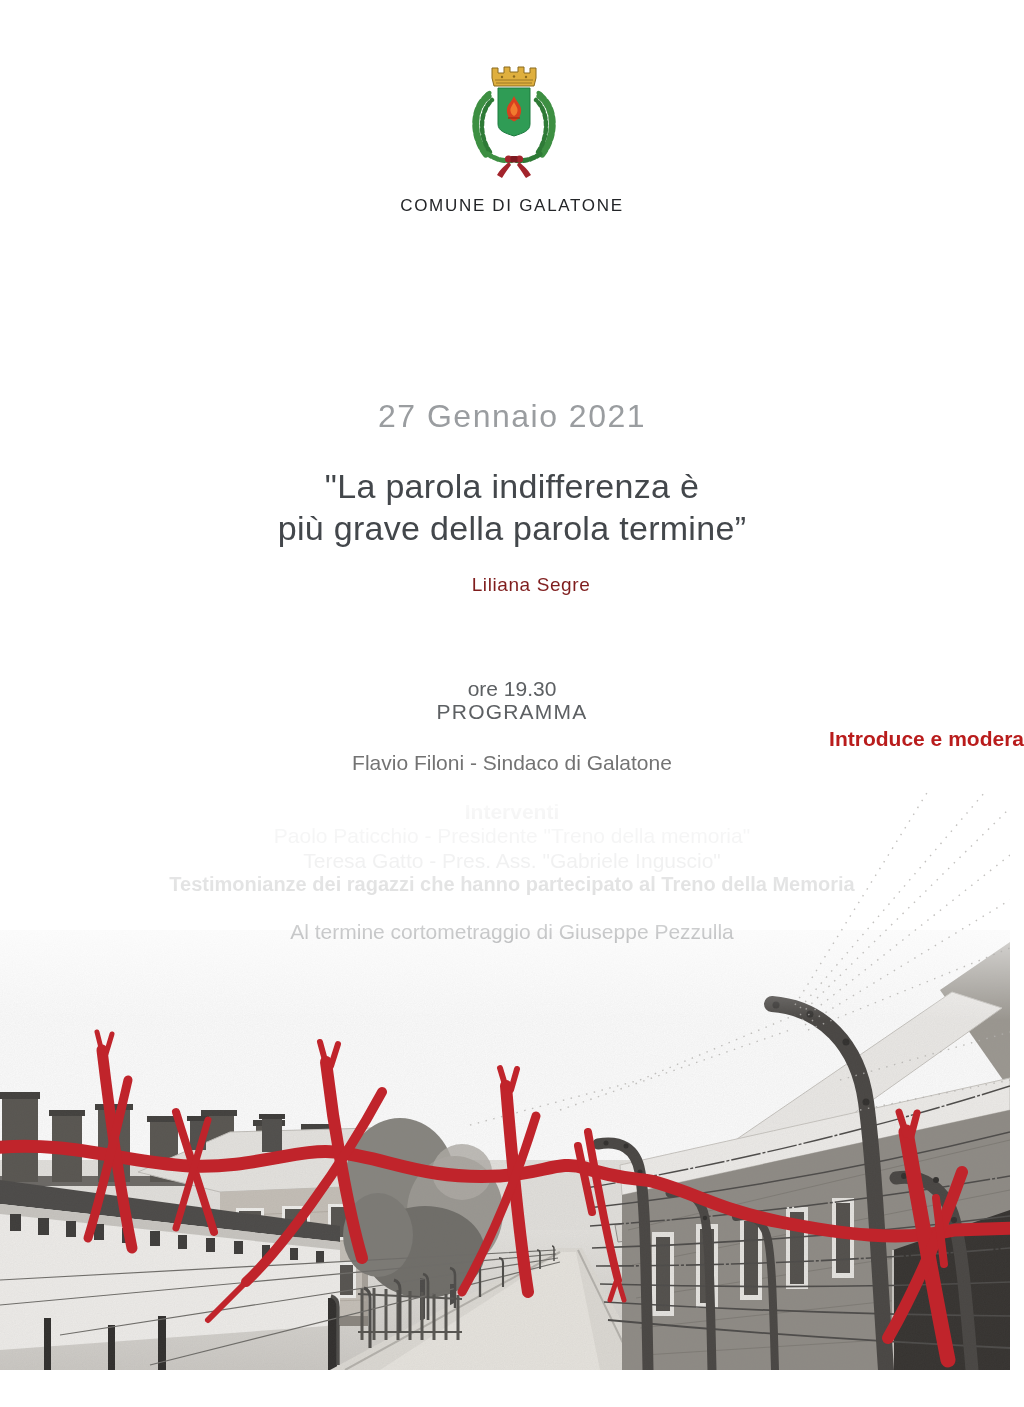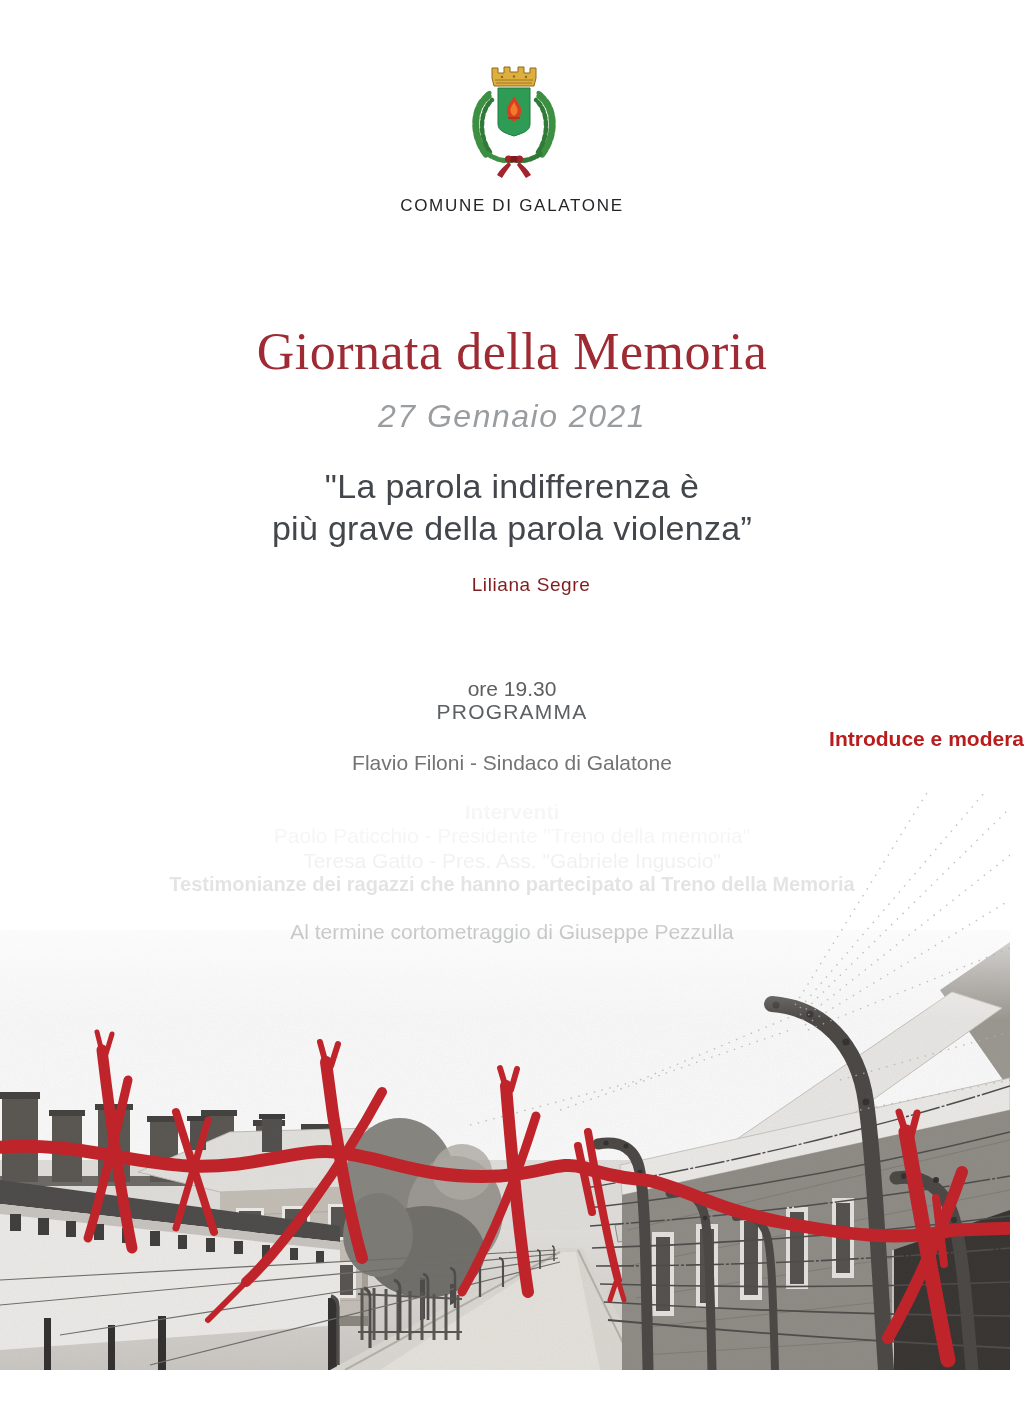--- a/index.html
+++ b/index.html
@@ -4,21 +4,21 @@
 <style>
   html,body{margin:0;padding:0;background:#ffffff;}
   .poster{
     position:relative;width:1024px;height:1407px;background:#ffffff;overflow:hidden;
     font-family:"Liberation Sans",sans-serif;
   }
   .abs{position:absolute;left:0;width:100%;text-align:center;}
   .crest-wrap{position:absolute;left:462px;top:56px;width:104px;height:126px;}
   .municipality{top:196px;font-size:17px;font-weight:400;letter-spacing:1.7px;color:#232528;}
   .title{top:322px;margin:0;font-family:"Liberation Serif",serif;font-weight:400;font-size:52px;color:#9e2b33;letter-spacing:0.5px;}
-  .date{top:398px;font-size:32px;font-weight:400;color:#9a9da0;letter-spacing:1.5px;font-style:italic;}
+  .date{top:398px;font-size:32px;font-weight:400;color:#9a9da0;letter-spacing:1.5px;}
   .quote{top:465px;font-size:34px;color:#43474b;line-height:42px;letter-spacing:0.3px;}
   .author{top:574px;font-size:19px;color:#7f1d1d;letter-spacing:0.6px;margin-left:19px;}
   .prog-head{top:652px;font-size:21px;color:#5d6063;letter-spacing:1.2px;margin-top:48px;}
   .prog-time{top:677px;font-size:21px;color:#5d6063;}
   .intro-head{top:727px;font-size:21px;font-weight:700;color:#b91c1c;text-align:right;}
   .intro-name{top:751px;font-size:21px;color:#737373;}
   .interv-head{top:800px;font-size:21px;font-weight:700;color:#2e3134;}
   .interv-1{top:824px;font-size:21px;color:#75787b;}
   .interv-2{top:849px;font-size:21px;color:#75787b;}
   .testimon{top:873px;font-size:20px;font-weight:700;color:#2a2d2f;}
@@ -64,26 +64,25 @@
         <circle cx="57.5" cy="103" r="3.6" fill="#a3242c"></circle>
         <rect x="48.5" y="100" width="7" height="6.5" rx="1" fill="#7e1a21"></rect>
         <path d="M47 106 c-6 5 -9 8 -12 13 l5 3 c4 -6 6 -9 9 -13 Z" fill="#a3242c"></path>
         <path d="M57 106 c6 5 9 8 12 13 l-5 3 c-4 -6 -6 -9 -9 -13 Z" fill="#a3242c"></path>
       </g>
     </svg>
   </div>
 
   <div class="abs municipality">COMUNE DI GALATONE</div>
 
-  <h1 class="abs title">Giornata della Memoria</h1>
   <div class="abs date">27 Gennaio 2021</div>
 
   <div class="abs quote">
     <div>"La parola indifferenza è</div>
-    <div>più grave della parola violenza”</div>
+    <div>più grave della parola termine”</div>
   </div>
   <div class="abs author">Liliana Segre</div>
 
   <div class="abs prog-head">PROGRAMMA</div>
   <div class="abs prog-time">ore 19.30</div>
 
   <div class="abs intro-head">Introduce e modera</div>
   <div class="abs intro-name">Flavio Filoni - Sindaco di Galatone</div>
 
   <div class="abs interv-head">Interventi</div>

